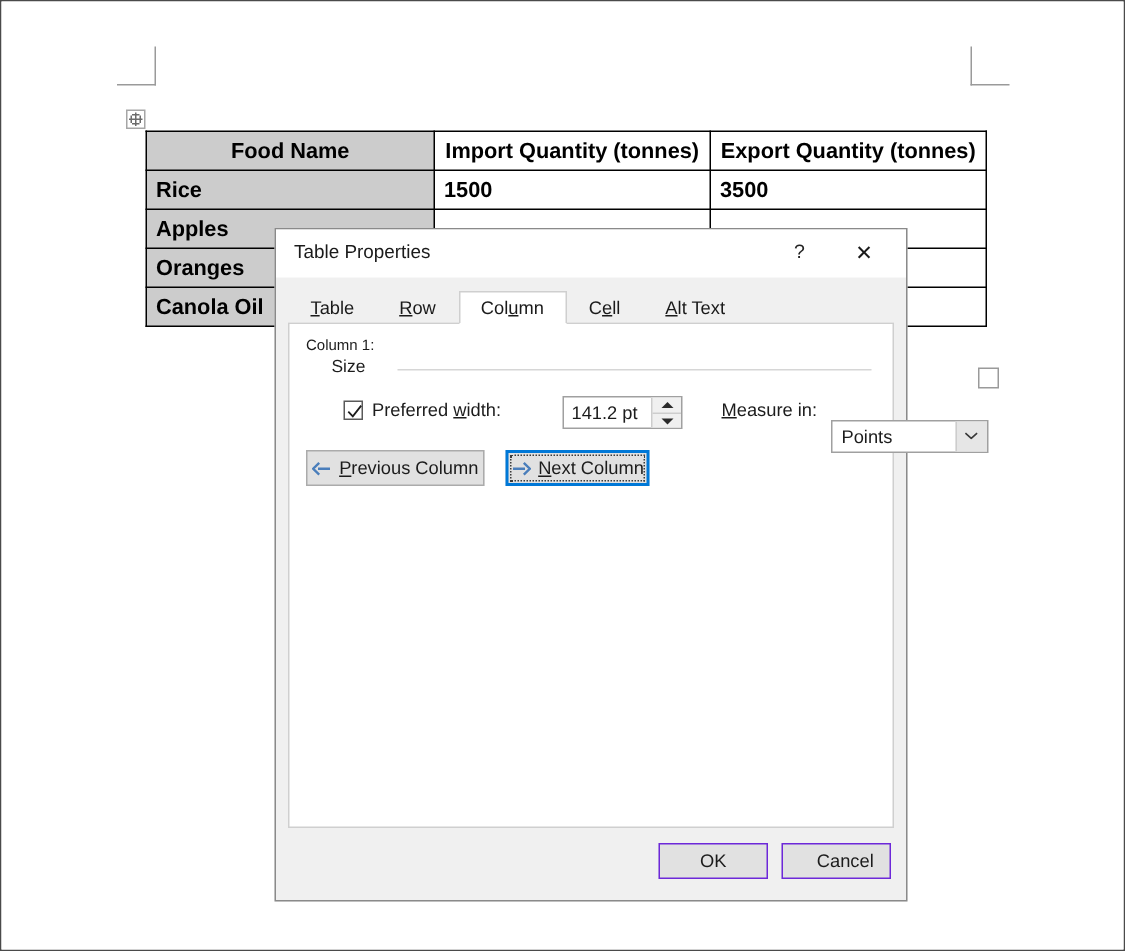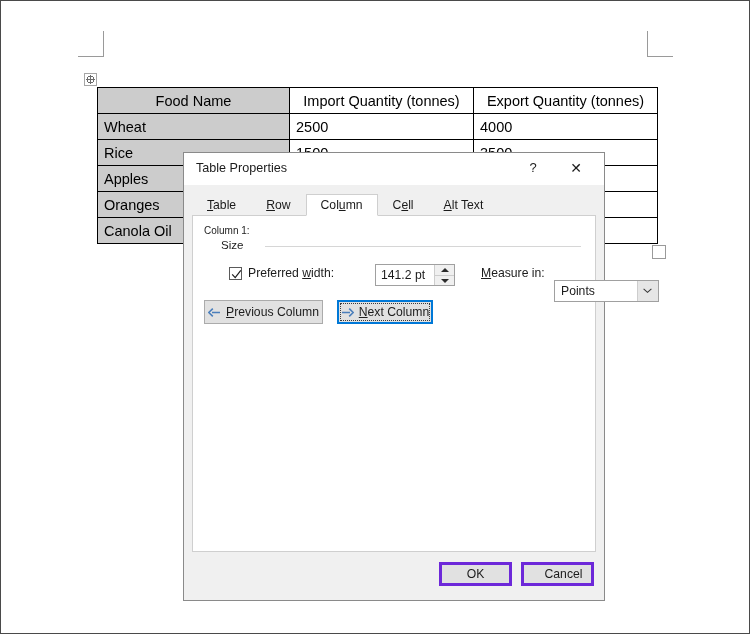--- a/index.html
+++ b/index.html
@@ -104,21 +104,21 @@
     border-collapse: collapse;
     table-layout: fixed;
     font-size: 14.5px;
     color: #000000;
   }
   #doc-table td, #doc-table th {
     border: 1px solid #000000;
     height: 26px;
     padding: 0 6px;
     box-sizing: border-box;
-    font-weight: normal;
+    font-weight: bold;
     vertical-align: middle;
     overflow: hidden;
     white-space: nowrap;
   }
   #doc-table col.c-name { width: 192px; }
   #doc-table col.c-imp  { width: 184px; }
   #doc-table col.c-exp  { width: 184px; }
   #doc-table tr.header-row td {
     text-align: center;
   }
@@ -440,21 +440,21 @@
     position: absolute;
     left: 0; right: 0; bottom: 0;
     height: 48px;
   }
   .footer-btn {
     position: absolute;
     top: 10px;
     width: 73px;
     height: 24px;
     background: #e1e1e1;
-    border: 3px solid #6d28d9;
+    border: 1px solid #6d28d9;
     box-sizing: border-box;
     font-size: 12.2px;
     color: #1c1c1c;
     font-family: "Liberation Sans", sans-serif;
     cursor: default;
     padding: 0;
   }
   #ok-button     { right: 92px; }
   #cancel-button { right: 10px; padding-left: 12px; }
 </style>
@@ -488,25 +488,20 @@
       <colgroup>
         <col class="c-name">
           <col class="c-imp">
           <col class="c-exp">
       </colgroup>
       <tbody>
         <tr class="header-row">
           <td class="col-selected">Food Name</td>
           <td>Import Quantity (tonnes)</td>
           <td>Export Quantity (tonnes)</td>
-        </tr>
-        <tr>
-          <td class="col-selected">Wheat</td>
-          <td>2500</td>
-          <td>4000</td>
         </tr>
         <tr>
           <td class="col-selected">Rice</td>
           <td>1500</td>
           <td>3500</td>
         </tr>
         <tr>
           <td class="col-selected">Apples</td>
           <td></td>
           <td></td>

